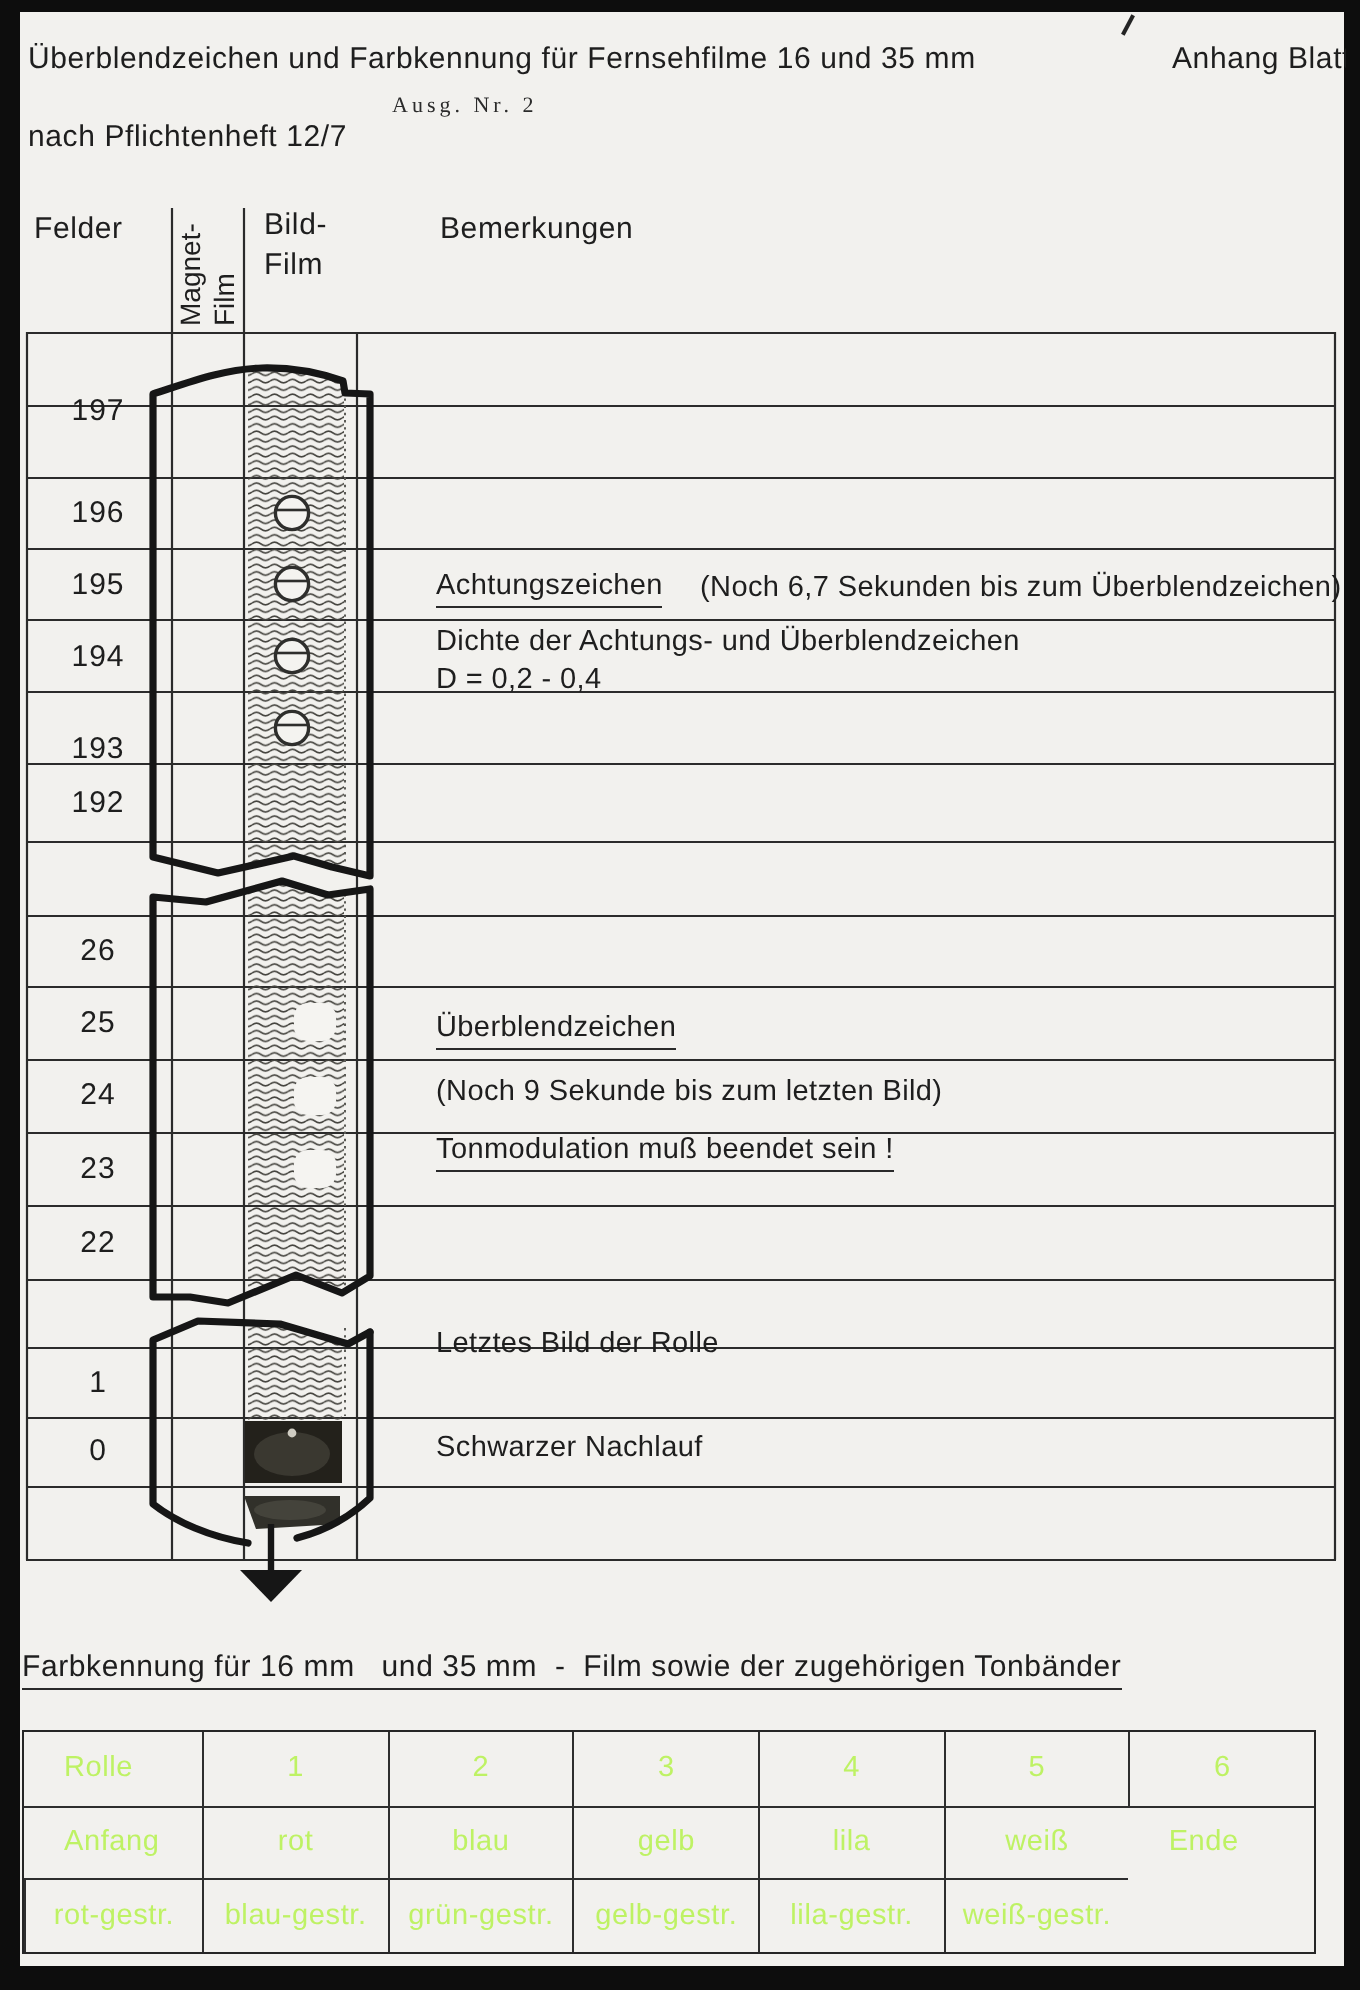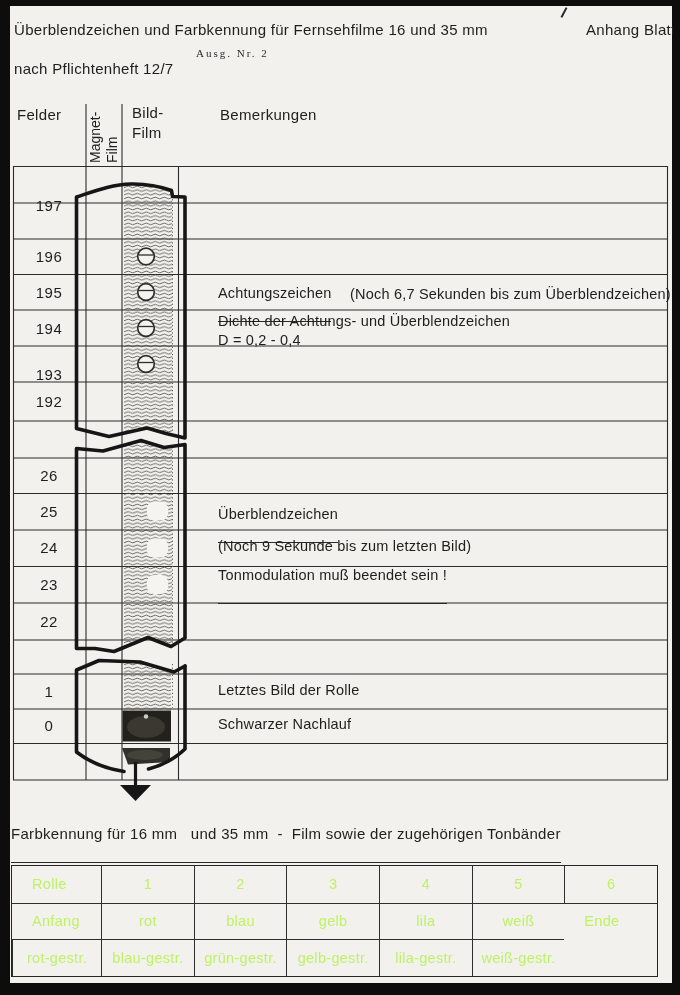--- a/index.html
+++ b/index.html
@@ -3,21 +3,21 @@
 <meta charset="utf-8">
 <style>
   html,body{margin:0;padding:0;}
   body{width:680px;height:995px;background:#0d0d0d;font-family:"Liberation Sans",sans-serif;}
   .page{position:relative;width:680px;height:995px;background:#0d0d0d;overflow:hidden;}
   .paper{position:absolute;left:10px;top:6px;width:662px;height:977px;background:#f2f1ee;}
   .abs{position:absolute;color:#1e1e1e;white-space:pre;}
   .t15{font-size:15px;letter-spacing:.3px;}
   .t14{font-size:14.5px;letter-spacing:.2px;}
   .stamp{font-family:"Liberation Serif",serif;font-size:11px;letter-spacing:2px;color:#2b2b2b;}
-  .ul{border-bottom:1.3px solid #2a2a2a;padding-bottom:20px;}
+  .ul{border-bottom:1.3px solid #2a2a2a;padding-bottom:2px;}
   .felder-num{left:13px;width:72px;text-align:center;font-size:15px;letter-spacing:.5px;}
   .rot90{transform:rotate(-90deg);transform-origin:0 0;}
   svg{position:absolute;left:0;top:0;}
   
   .ctable{position:absolute;left:11px;top:865px;width:645px;height:110px;
           display:grid;grid-template-columns:89px repeat(6,1fr);grid-template-rows:repeat(3,1fr);
           border:1.8px solid #262626;background:transparent;}
   .ctable .cell{border-left:1.2px solid #2e2e2e;border-top:1.2px solid #2e2e2e;
           display:flex;align-items:center;justify-content:center;
           font-size:14.5px;letter-spacing:.3px;color:#bef264;}
@@ -158,21 +158,21 @@
   <div class="abs felder-num" style="top:682.5px;">1</div>
   <div class="abs felder-num" style="top:717px;">0</div>
 
   <div class="abs t14 ul" style="left:218px;top:285px;">Achtungszeichen</div>
   <div class="abs t14" style="left:350px;top:286px;">(Noch 6,7 Sekunden bis zum Überblendzeichen)</div>
   <div class="abs t14" style="left:218px;top:313px;">Dichte der Achtungs- und Überblendzeichen</div>
   <div class="abs t14" style="left:218px;top:332px;">D = 0,2 - 0,4</div>
   <div class="abs t14 ul" style="left:218px;top:506px;">Überblendzeichen</div>
   <div class="abs t14" style="left:218px;top:538px;">(Noch 9 Sekunde bis zum letzten Bild)</div>
   <div class="abs t14 ul" style="left:218px;top:567px;">Tonmodulation muß beendet sein !</div>
-  <div class="abs t14" style="left:218px;top:682px;">Letztes Bild der Rolle</div>
+  <div class="abs t14" style="left:218px;top:664px;">Letztes Bild der Rolle</div>
   <div class="abs t14" style="left:218px;top:716px;">Schwarzer Nachlauf</div>
 
   <div class="abs t15 ul" style="left:11px;top:825px;">Farbkennung für 16 mm   und 35 mm  -  Film sowie der zugehörigen Tonbänder</div>
 
   <div class="ctable">
     <div class="cell first-col first-row">Rolle</div>
     <div class="cell first-row">1</div>
     <div class="cell first-row">2</div>
     <div class="cell first-row">3</div>
     <div class="cell first-row">4</div>

